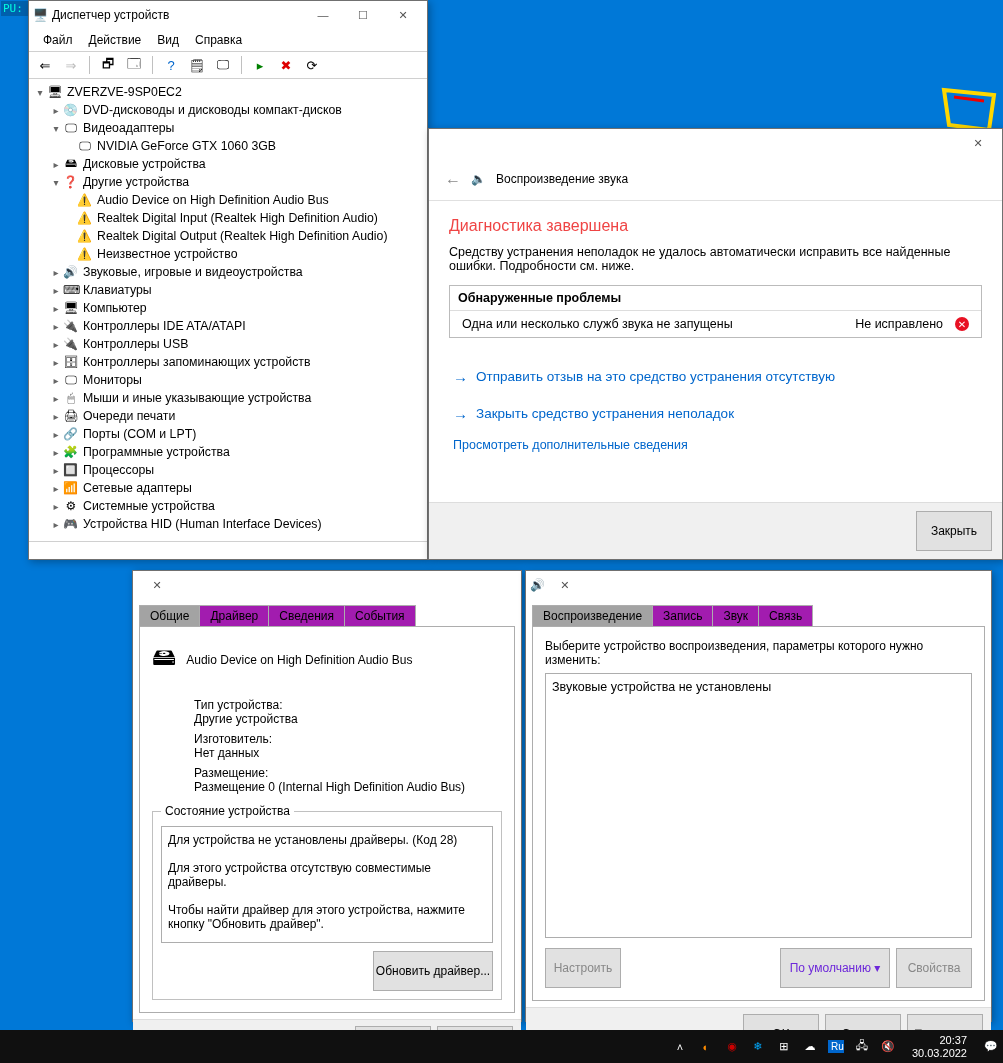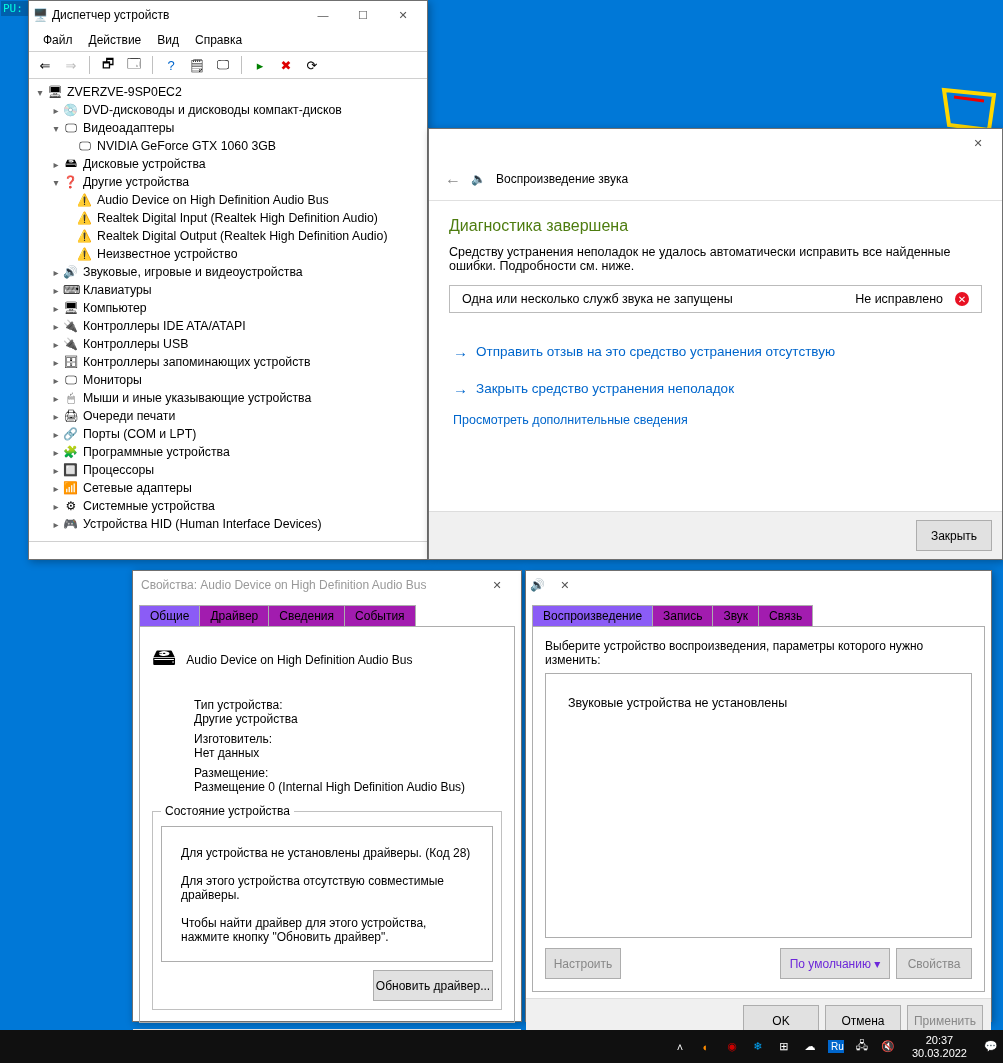--- a/index.html
+++ b/index.html
@@ -22,52 +22,52 @@
 
 .tree { padding: 4px 2px; overflow: auto; font-size: 12.3px; flex: 1; }
 .tree-row { display: flex; align-items: center; height: 18px; white-space: nowrap; }
 .arrow { width: 14px; text-align: center; color: #666; font-size: 10px; cursor: default; }
 .ticon { width: 16px; text-align: center; margin-right: 4px; font-size: 12px; }
 
 
 .trouble-header { height: 44px; display: flex; align-items: center; padding: 0 16px; gap: 10px; border-bottom: 1px solid #e0e0e0; }
 .trouble-header .back { font-size: 16px; color: #888; }
 .trouble-body { padding: 16px 20px 8px 20px; }
-.trouble-body h2 { font-size: 16px; font-weight: 400; color: #4d7c0f; margin-bottom: 10px; }
+.trouble-body h2 { font-size: 16px; font-weight: 400; color: #ef4444; margin-bottom: 10px; }
 .trouble-body p { font-size: 12.5px; margin-bottom: 12px; }
 .found-box { border: 1px solid #bbb; }
 .found-head { padding: 5px 8px; font-weight: 600; border-bottom: 1px solid #ddd; font-size: 12.5px; }
 .found-row { display: flex; padding: 6px 12px; font-size: 12.5px; align-items: center; }
 .found-row .desc { flex: 1; }
 .link-row { display: flex; align-items: center; gap: 8px; color: #0066cc; padding: 10px 4px; font-size: 13.5px; }
 .link-row .arr { font-size: 15px; }
 .viewlink { color: #0066cc; font-size: 12.5px; padding: 6px 4px; }
 .dlg-footer { border-top: 1px solid #ddd; padding: 8px 10px; display: flex; justify-content: flex-end; background: #f0f0f0; }
-.btn { min-width: 76px; height: 31px; background: #e1e1e1; border: 1px solid #adadad; font-size: 12px; padding: 0 1px; }
+.btn { min-width: 76px; height: 40px; background: #e1e1e1; border: 1px solid #adadad; font-size: 12px; padding: 0 1px; }
 
 
 .tabstrip { display: flex; padding: 6px 6px 0 6px; font-size: 12px; }
 .tab { padding: 3px 10px; border: 1px solid #adadad; border-bottom: none; background: #a21caf; margin-right: -1px; }
-.tab.active { background: #8b5cf6; position: relative; z-index: 2; }
+.tab.active { background: #a3a3a3; position: relative; z-index: 2; }
 .tabpanel { border: 1px solid #adadad; margin: 0 6px 6px 6px; padding: 12px; font-size: 12px; position: relative; }
 .proprow { display: flex; margin-bottom: 6px; flex-direction: column; }
 .proprow .lbl { width: 96px; }
 .fieldset-label { font-size: 12px; padding: 0 4px; }
 fieldset { border: 1px solid #c0c0c0; padding: 8px; }
-.statusbox { border: 1px solid #adadad; background: #fff; padding: 19px; font-size: 12px; height: 136px; }
+.statusbox { border: 1px solid #adadad; background: #fff; padding: 6px; font-size: 12px; height: 117px; }
 .dlgbtns { display: flex; justify-content: flex-end; gap: 6px; padding: 6px 8px; background: #f0f0f0; border-top: 1px solid #ddd; }
 
 
-.listbox { border: 1px solid #adadad; background: #fff; height: 265px; padding: 22px; font-size: 12.5px; }
+.listbox { border: 1px solid #adadad; background: #fff; height: 265px; padding: 6px; font-size: 12.5px; }
 
 
 .taskbar { position: absolute; left: 0; right: 0; bottom: 0; height: 33px; background: #101010; display: flex; align-items: center; color: #fff; justify-content: flex-end; padding: 0 4px; }
 .tray { display: flex; align-items: center; gap: 10px; font-size: 11px; }
 .tray .tico { width: 16px; text-align: center; }
-.clock { text-align: center; line-height: 1.15; margin: 0 6px; }
+.clock { text-align: right; line-height: 1.15; margin: 0 6px; }
 
 .overlay-gpu { position: absolute; top: 1px; left: 1px; color: #00ffe1; font-size: 11px; font-family: monospace; background: rgba(0,0,0,.2); padding: 1px 2px; }
 .win-icon { position: absolute; top: 85px; right: 4px; width: 60px; height: 50px; }
 
 .redx { width: 14px; height: 14px; border-radius: 50%; background: #e81123; color: #fff; font-size: 10px; display: inline-flex; align-items: center; justify-content: center; }
 </style>
 </head>
 <body>
 
 <div class="overlay-gpu">PU: 4</div>
@@ -238,20 +238,21 @@
   </div>
   <div class="trouble-header">
     <span class="back">←</span>
     <span>🔈</span>
     <span>Воспроизведение звука</span>
   </div>
   <div class="trouble-body" style="flex:1">
     <h2>Диагностика завершена</h2>
     <p>Средству устранения неполадок не удалось автоматически исправить все найденные ошибки. Подробности см. ниже.</p>
     <div class="found-box">
+      <div class="found-head">Обнаруженные проблемы</div>
       <div class="found-row">
         <span class="desc">Одна или несколько служб звука не запущены</span>
         <span style="margin-right:12px">Не исправлено</span>
         <span class="redx">✕</span>
       </div>
     </div>
     <div style="height:20px"></div>
     <div class="link-row">
         <span class="arr">→</span>
         <span>Отправить отзыв на это средство устранения отсутствую</span>
@@ -262,21 +263,20 @@
       </div>
     <div class="viewlink">Просмотреть дополнительные сведения</div>
   </div>
   <div class="dlg-footer">
     <button class="btn">Закрыть</button>
   </div>
 </div>
 
 <div class="window" style="left:132px; top:570px; width:390px; height:452px; display:flex; flex-direction:column;">
   <div class="titlebar inactive">
-    <span class="title">Свойства: Audio Device on High Definition Audio Bus</span>
     <div class="win-btn close">✕</div>
   </div>
   <div class="tabstrip">
     <div class="tab active">Общие</div>
     <div class="tab">Драйвер</div>
     <div class="tab">Сведения</div>
     <div class="tab">События</div>
   </div>
   <div class="tabpanel" style="flex:1">
     <div style="display:flex;align-items:center;gap:10px;margin-bottom:18px">

